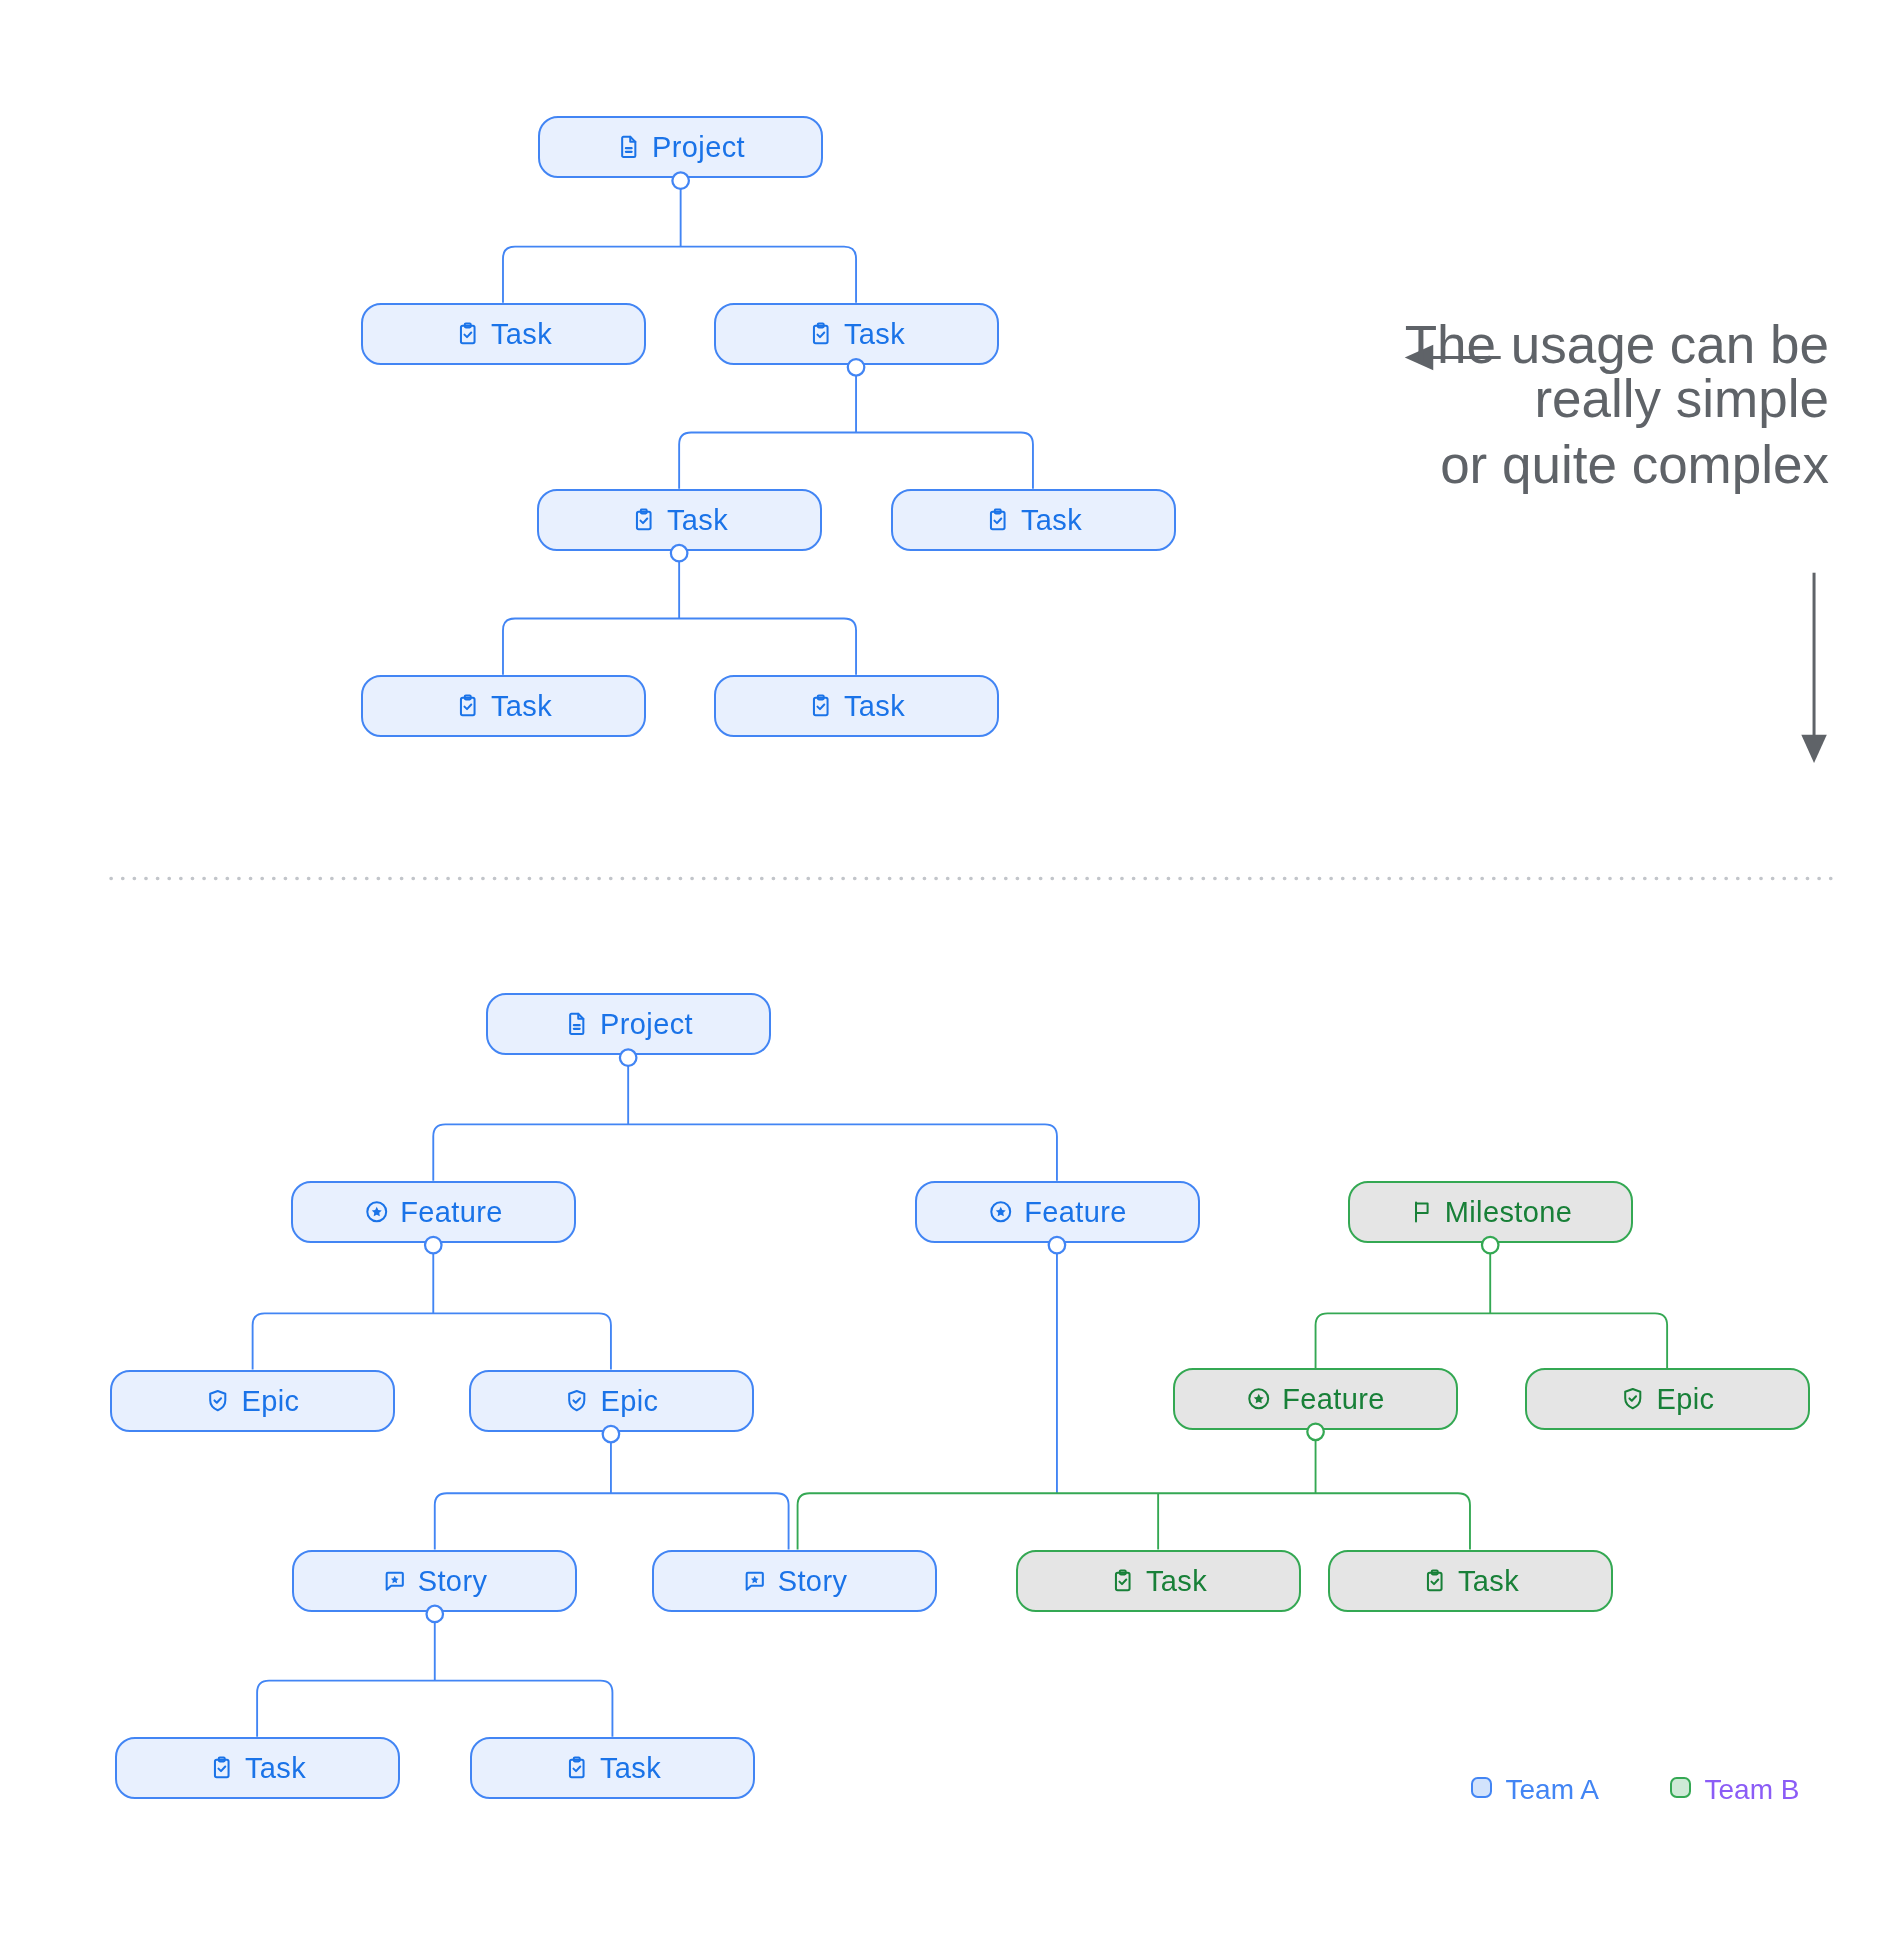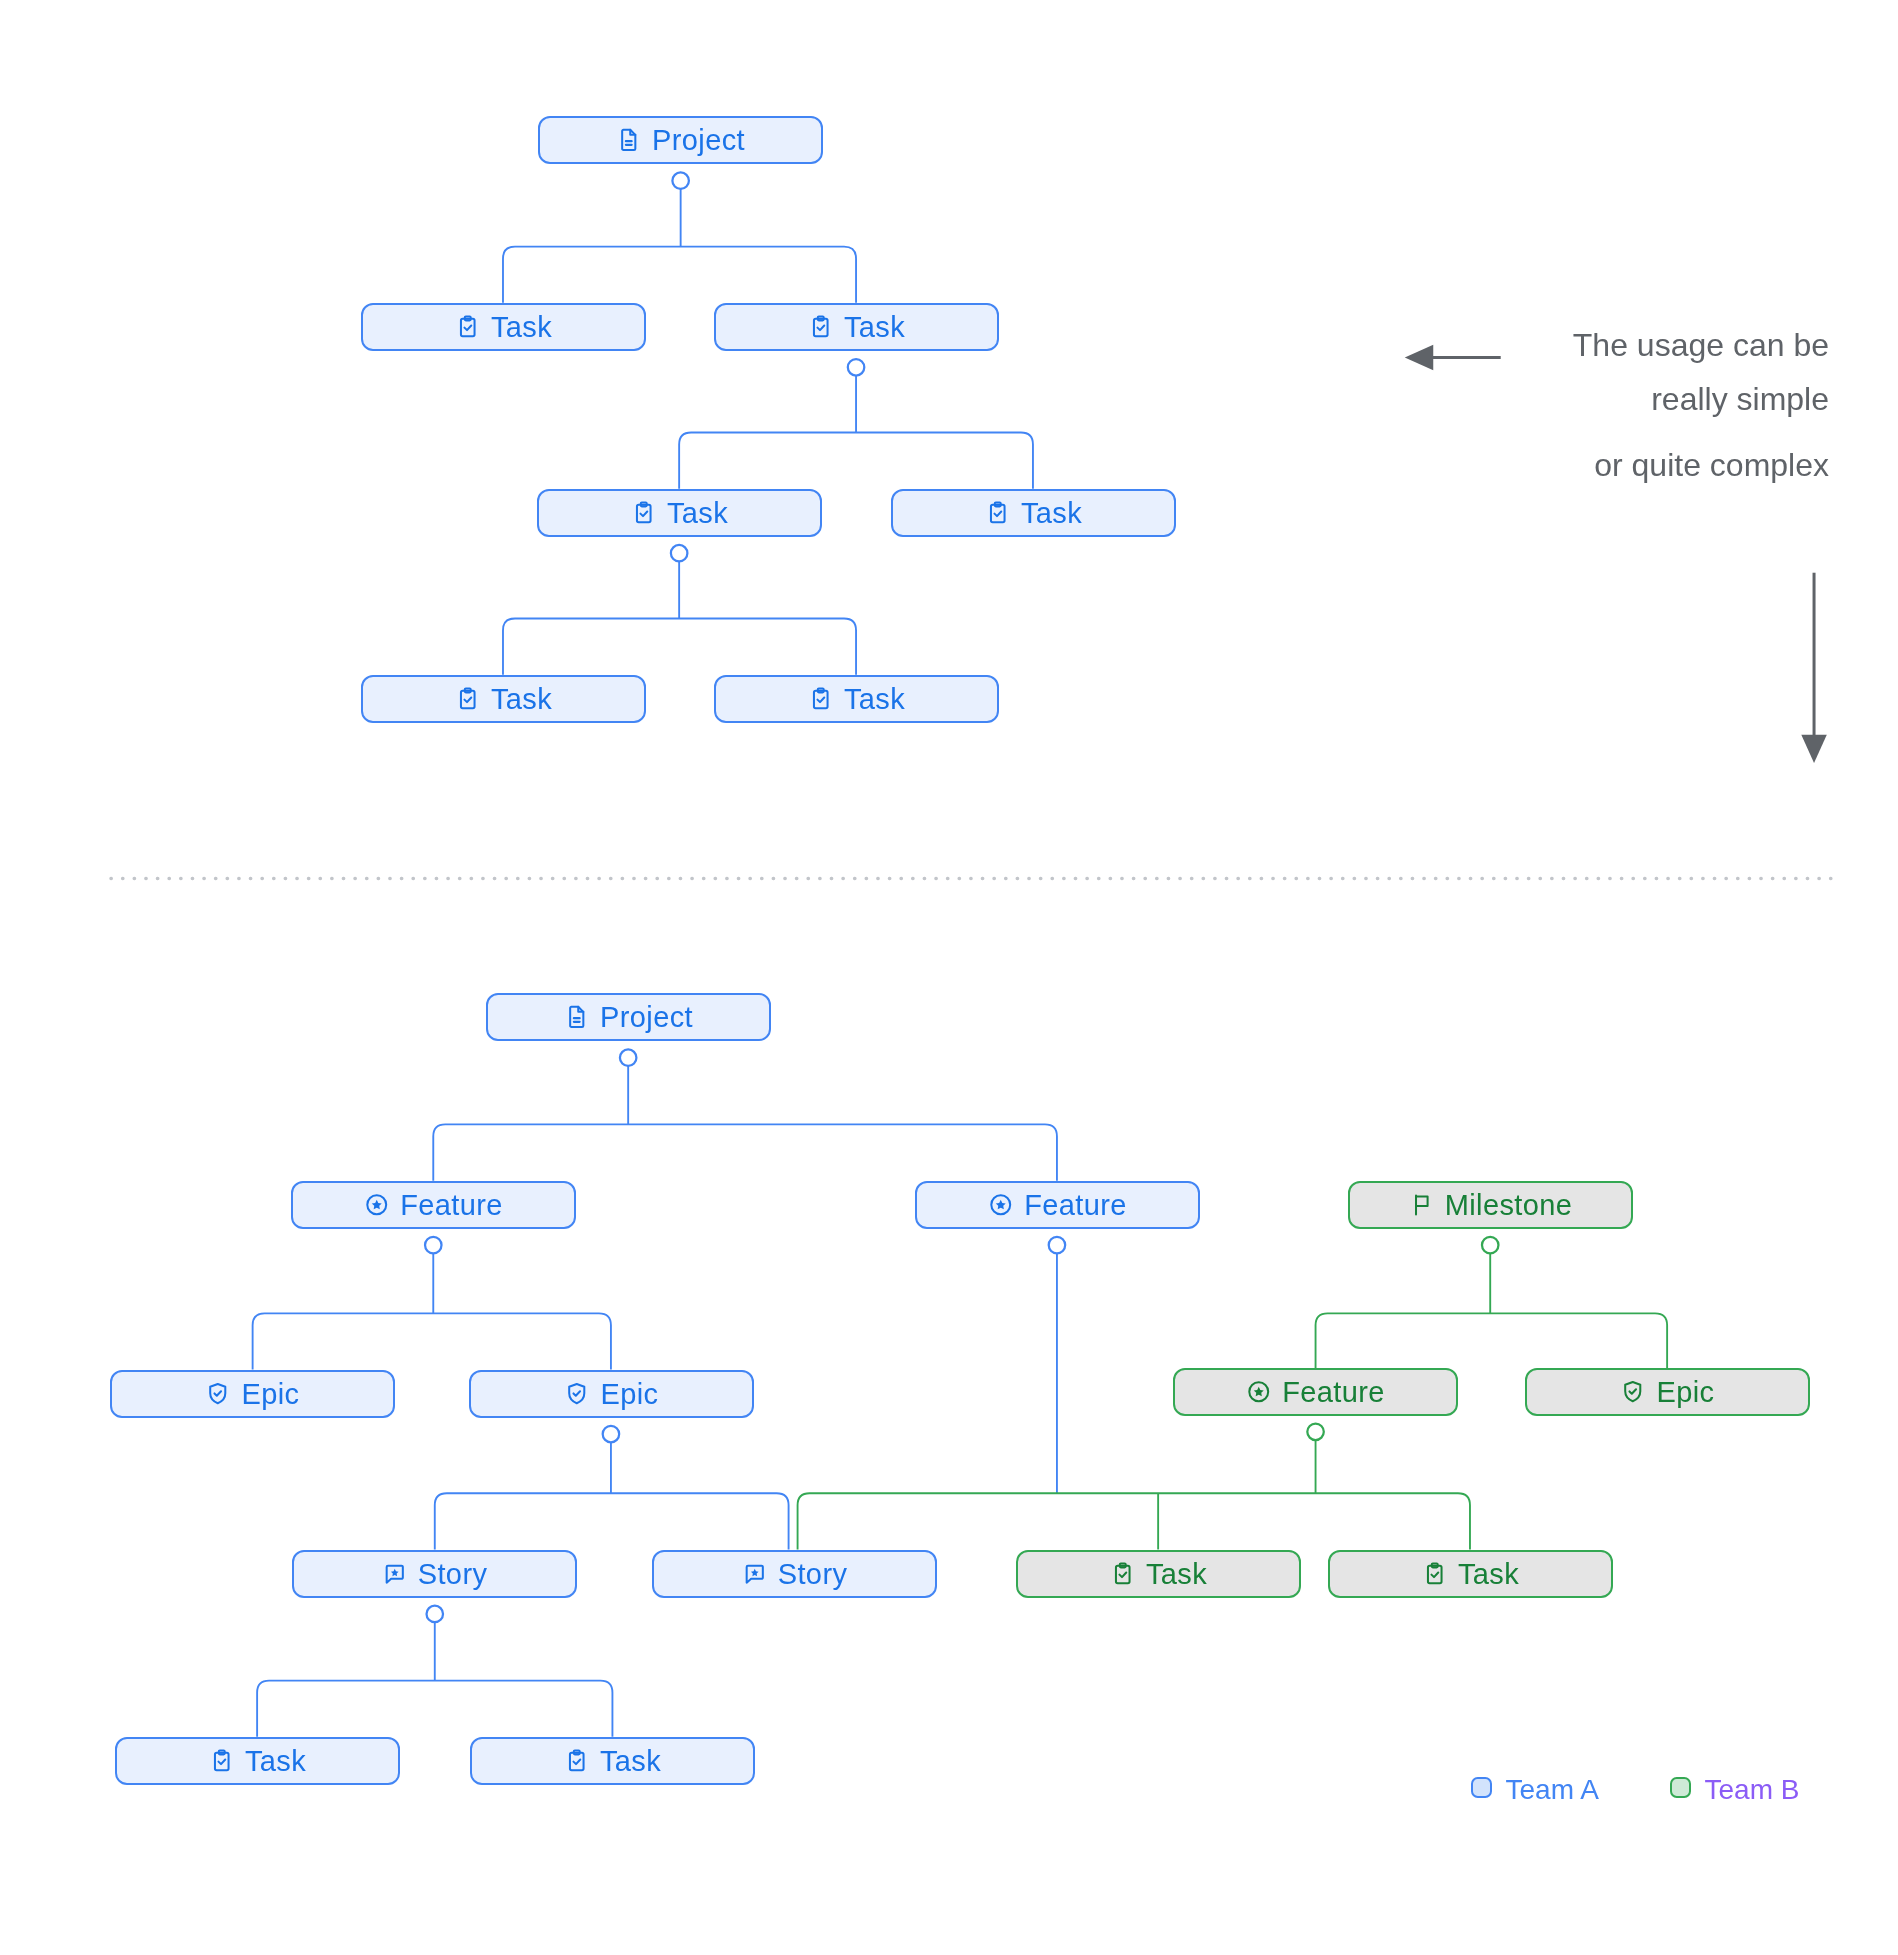--- a/index.html
+++ b/index.html
@@ -1,32 +1,32 @@
 <!DOCTYPE html>
 <html style="font-size:12px"><head>
 <meta charset="utf-8">
 <style>
   html,body{margin:0;padding:0;background:#fff;}
   body{width:1898px;height:1955px;position:relative;font-family:"Liberation Sans",sans-serif;overflow:hidden;}
   svg.layer{position:absolute;left:0;top:0;pointer-events:none;}
   #edges{z-index:1;}
   #dots{z-index:3;}
   .node{
-    position:absolute;width:285px;height:48px;box-sizing:border-box;
-    border:2.2px solid;border-radius:12px;z-index:2;
+    position:absolute;width:285px;height:62px;box-sizing:border-box;
+    border:2.2px solid;border-radius:20px;z-index:2;
     display:flex;align-items:center;justify-content:center;gap:10.5px;
     font-size:29px;font-weight:500;letter-spacing:0.4px;
   }
   .node.team-a{border-color:#4285F4;background:#E8F0FE;color:#1A73E8;}
   .node.team-b{border-color:#34A853;background:#e5e5e5;color:#188038;}
   .node .icon{display:flex;align-items:center;}
   .node .icon svg{width:25.5px;height:25.5px;}
   .annotation{
     position:absolute;right:69px;top:318px;text-align:right;
-    color:#5F6368;font-size:32px;line-height:54px;font-weight:400;z-index:2;
+    color:#5F6368;font-size:53px;line-height:54px;font-weight:400;z-index:2;
   }
   .annotation .para2{margin-top:12px;}
   .legend{position:absolute;top:1777px;display:flex;gap:13.5px;z-index:2;}
   #legend-a{left:1471px;}
   #legend-b{left:1670px;}
   .swatch{width:21px;height:21px;border-radius:6.7px;border:2.2px solid;box-sizing:border-box;}
   .swatch.a{border-color:#4285F4;background:#D2E3FC;}
   .swatch.b{border-color:#34A853;background:#CEEAD6;}
   .legend .lbl{font-size:28px;font-weight:500;line-height:25.5px;}
   #legend-a .lbl{color:#4285F4;}

